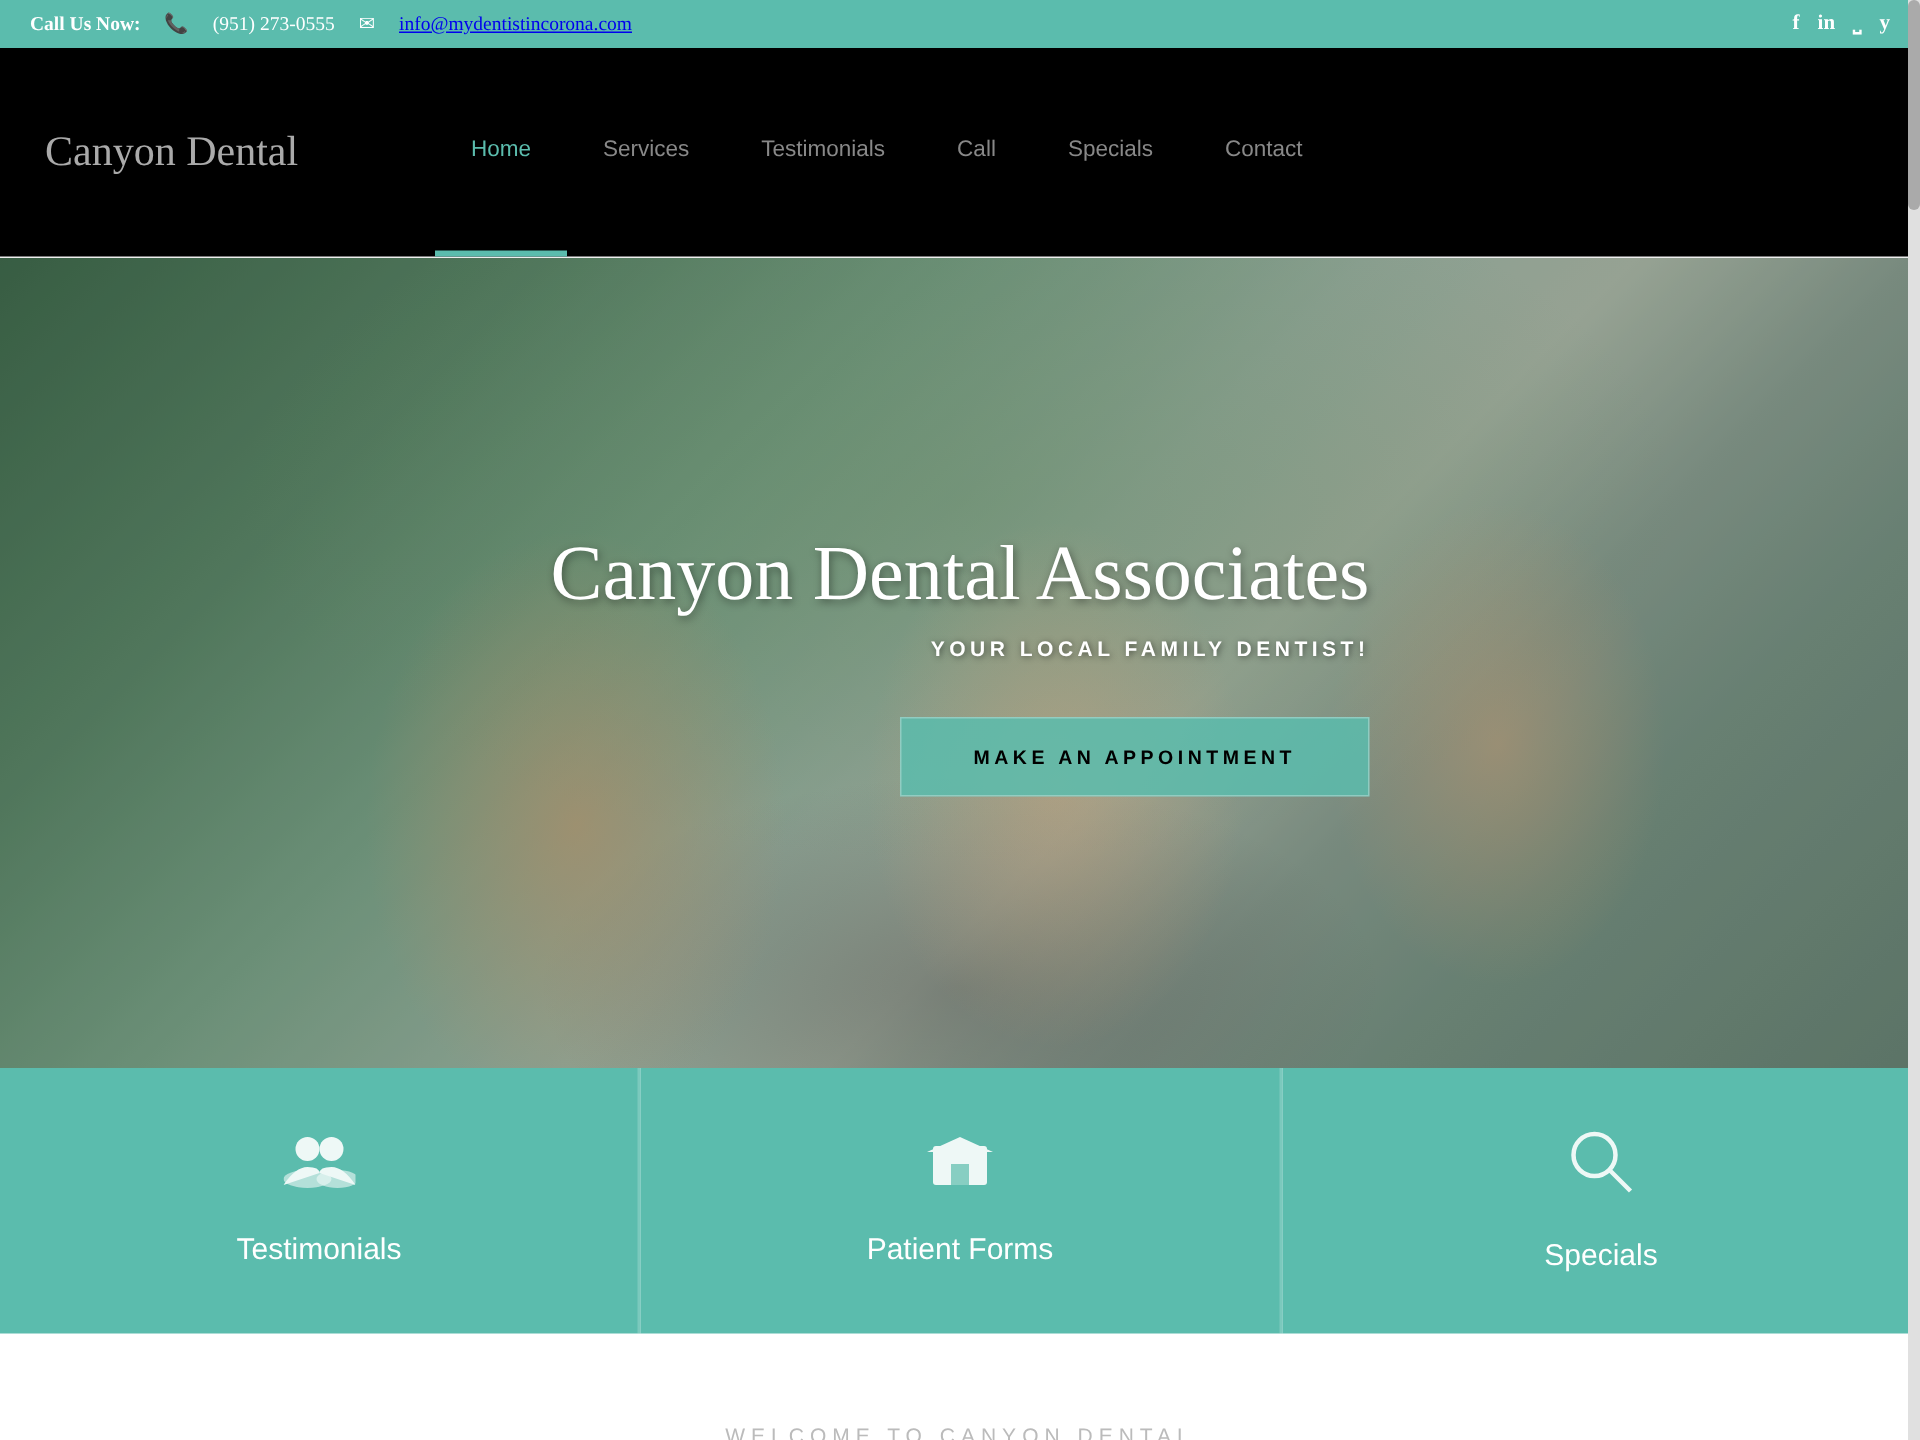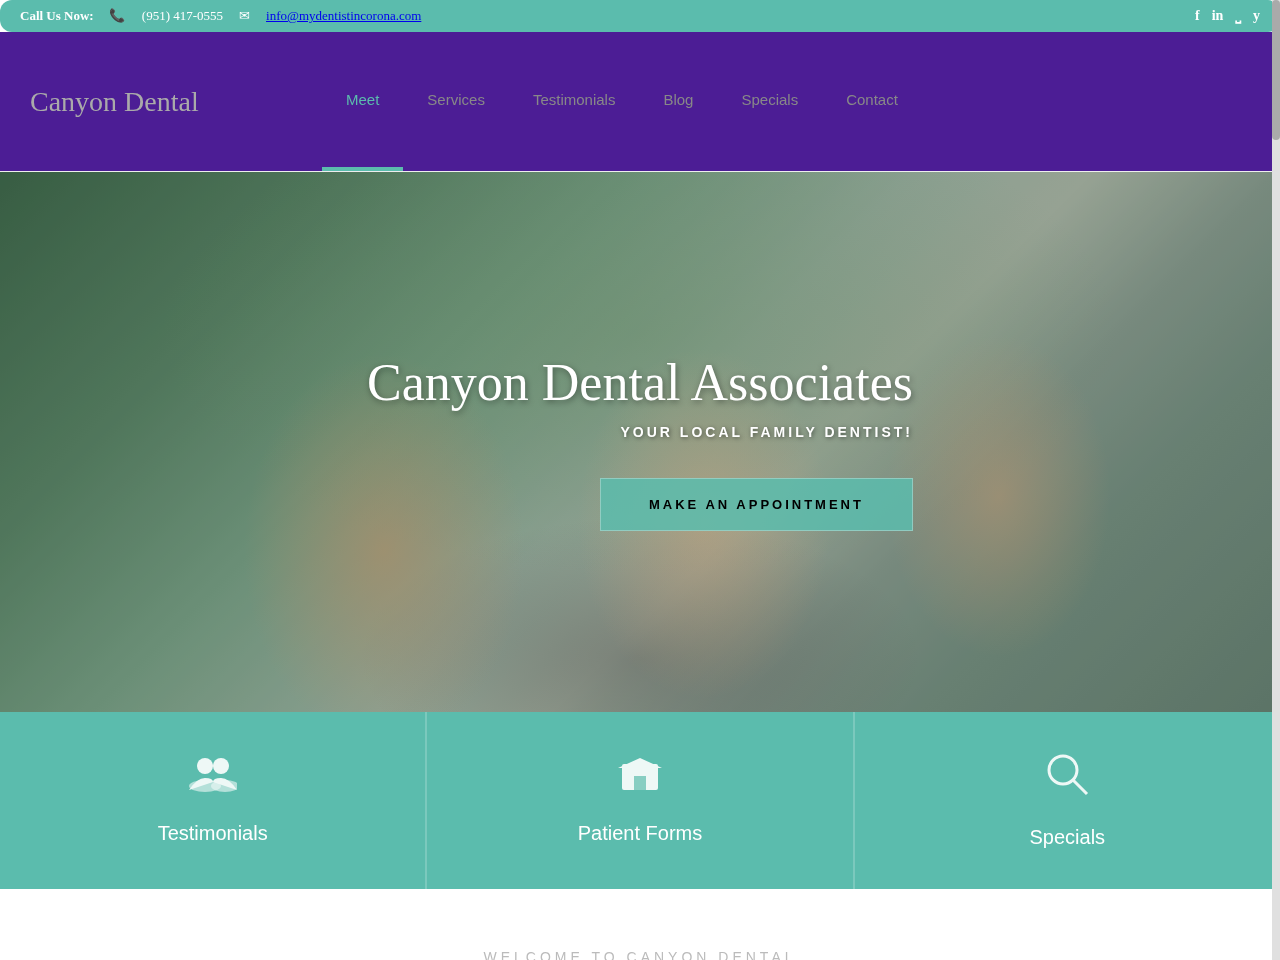--- a/index.html
+++ b/index.html
@@ -7,41 +7,39 @@
 
     
     .topbar {
       background: #5bbcad;
       color: #fff;
       padding: 8px 20px;
       display: flex;
       align-items: center;
       justify-content: space-between;
       font-size: 13px;
-      border-radius: 12px;
     }
     .topbar-left { display: flex; align-items: center; gap: 16px; }
     .topbar-right { display: flex; align-items: center; gap: 12px; }
     .topbar-right a {
       color: #fff;
       text-decoration: none;
       font-size: 14px;
       font-weight: bold;
     }
     .topbar .call-label { font-weight: bold; }
 
     
     .header {
-      background: #4c1d95;
+      background: #000000;
       display: flex;
       align-items: center;
       padding: 0 30px;
       height: 140px;
       border-bottom: 1px solid #eee;
-      gap: 32px;
     }
     .logo {
       font-size: 28px;
       color: #aaa;
       font-weight: 300;
       font-family: 'Georgia', serif;
       white-space: nowrap;
       min-width: 260px;
     }
     .nav {
@@ -206,39 +204,39 @@
       border-radius: 4px;
     }
   </style>
 </head>
 <body>
 
 <div class="topbar">
   <div class="topbar-left">
     <span class="call-label">Call Us Now:</span>
     <span>📞</span>
-    <span>(951) 417-0555</span>
+    <span>(951) 273-0555</span>
     <span>✉</span>
     <a href="#">info@mydentistincorona.com</a>
   </div>
   <div class="topbar-right">
     <a href="#">f</a>
     <a href="#">in</a>
     <a href="#">⎵</a>
     <a href="#">y</a>
   </div>
 </div>
 
 <div class="header">
   <div class="logo">Canyon Dental</div>
   <nav class="nav">
-    <a class="nav-item active">Meet</a>
+    <a class="nav-item active">Home</a>
     <a class="nav-item">Services</a>
     <a class="nav-item">Testimonials</a>
-    <a class="nav-item">Blog</a>
+    <a class="nav-item">Call</a>
     <a class="nav-item">Specials</a>
     <a class="nav-item">Contact</a>
   </nav>
 </div>
 
 <div class="hero">
   <div class="hero-bg"></div>
   <div class="hero-photo-sim"></div>
   <div class="hero-content">
     <h1 class="hero-title">Canyon Dental Associates</h1>

